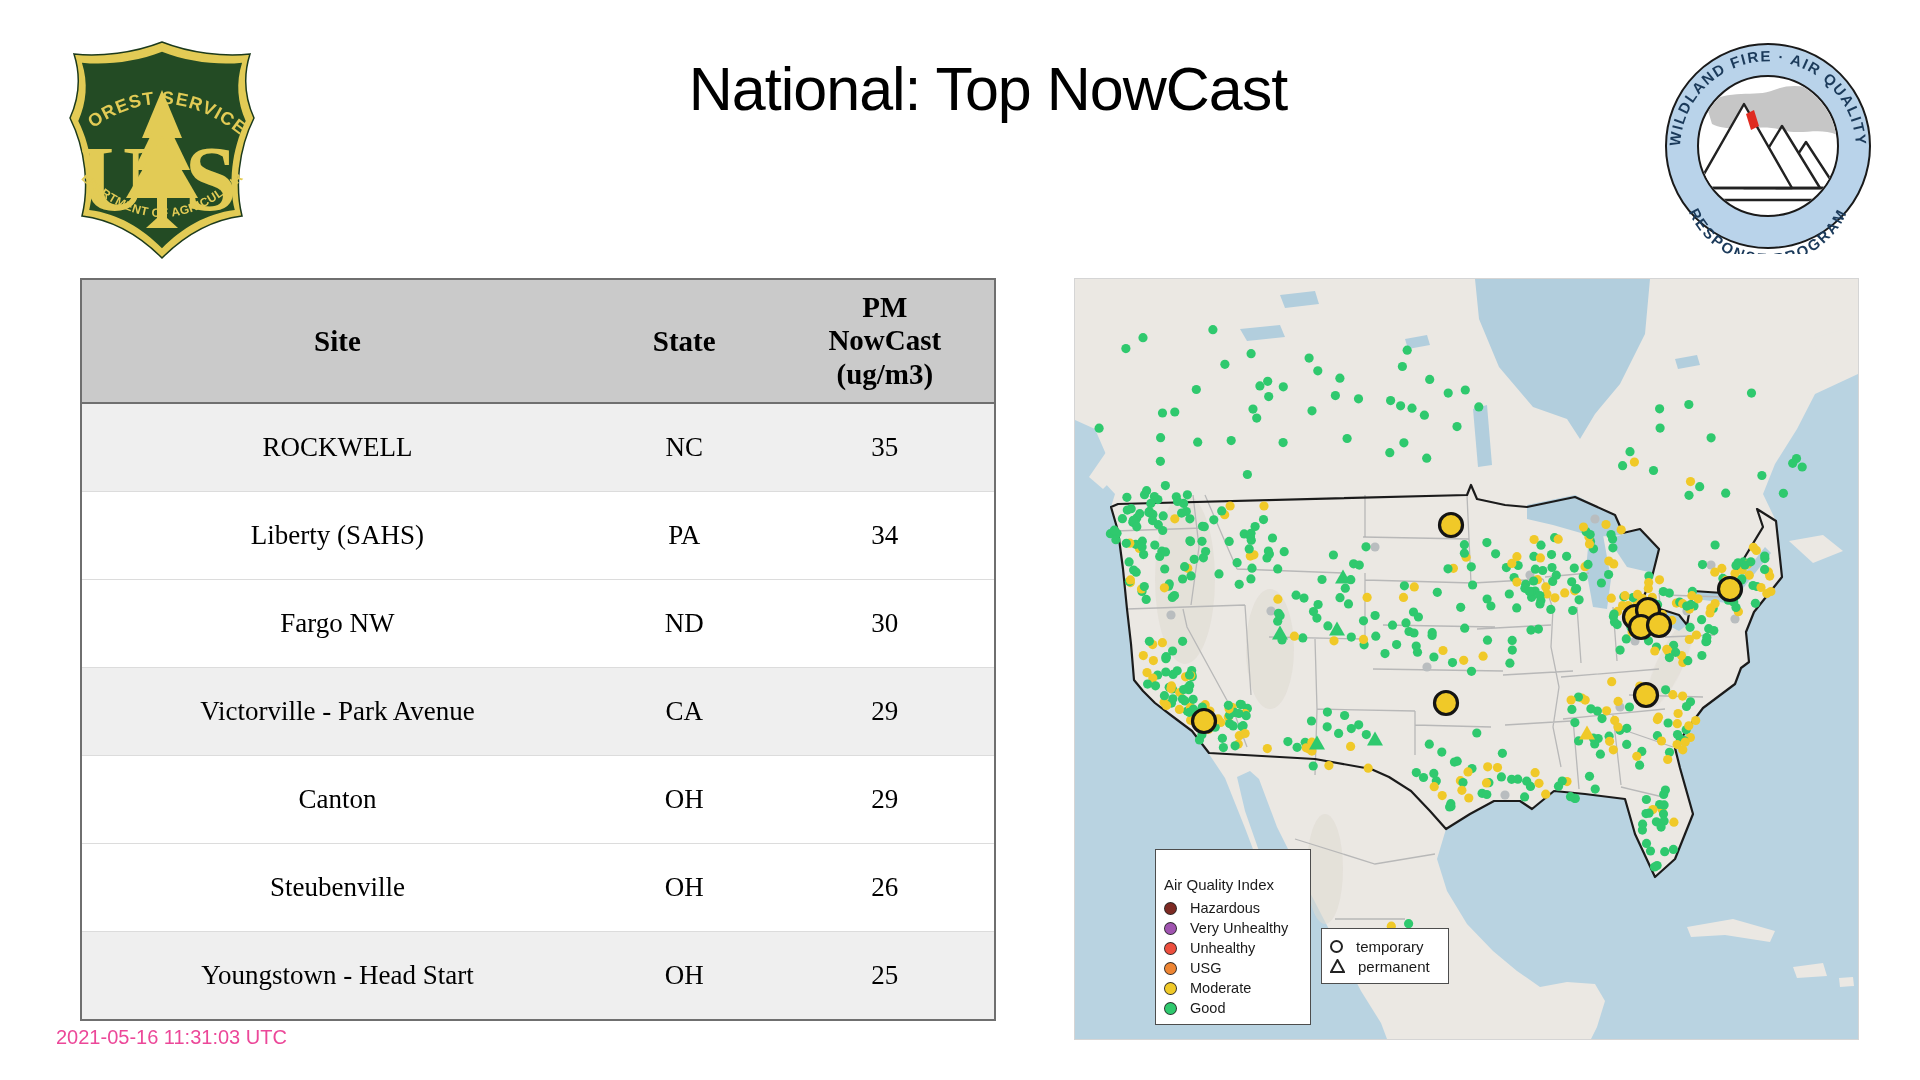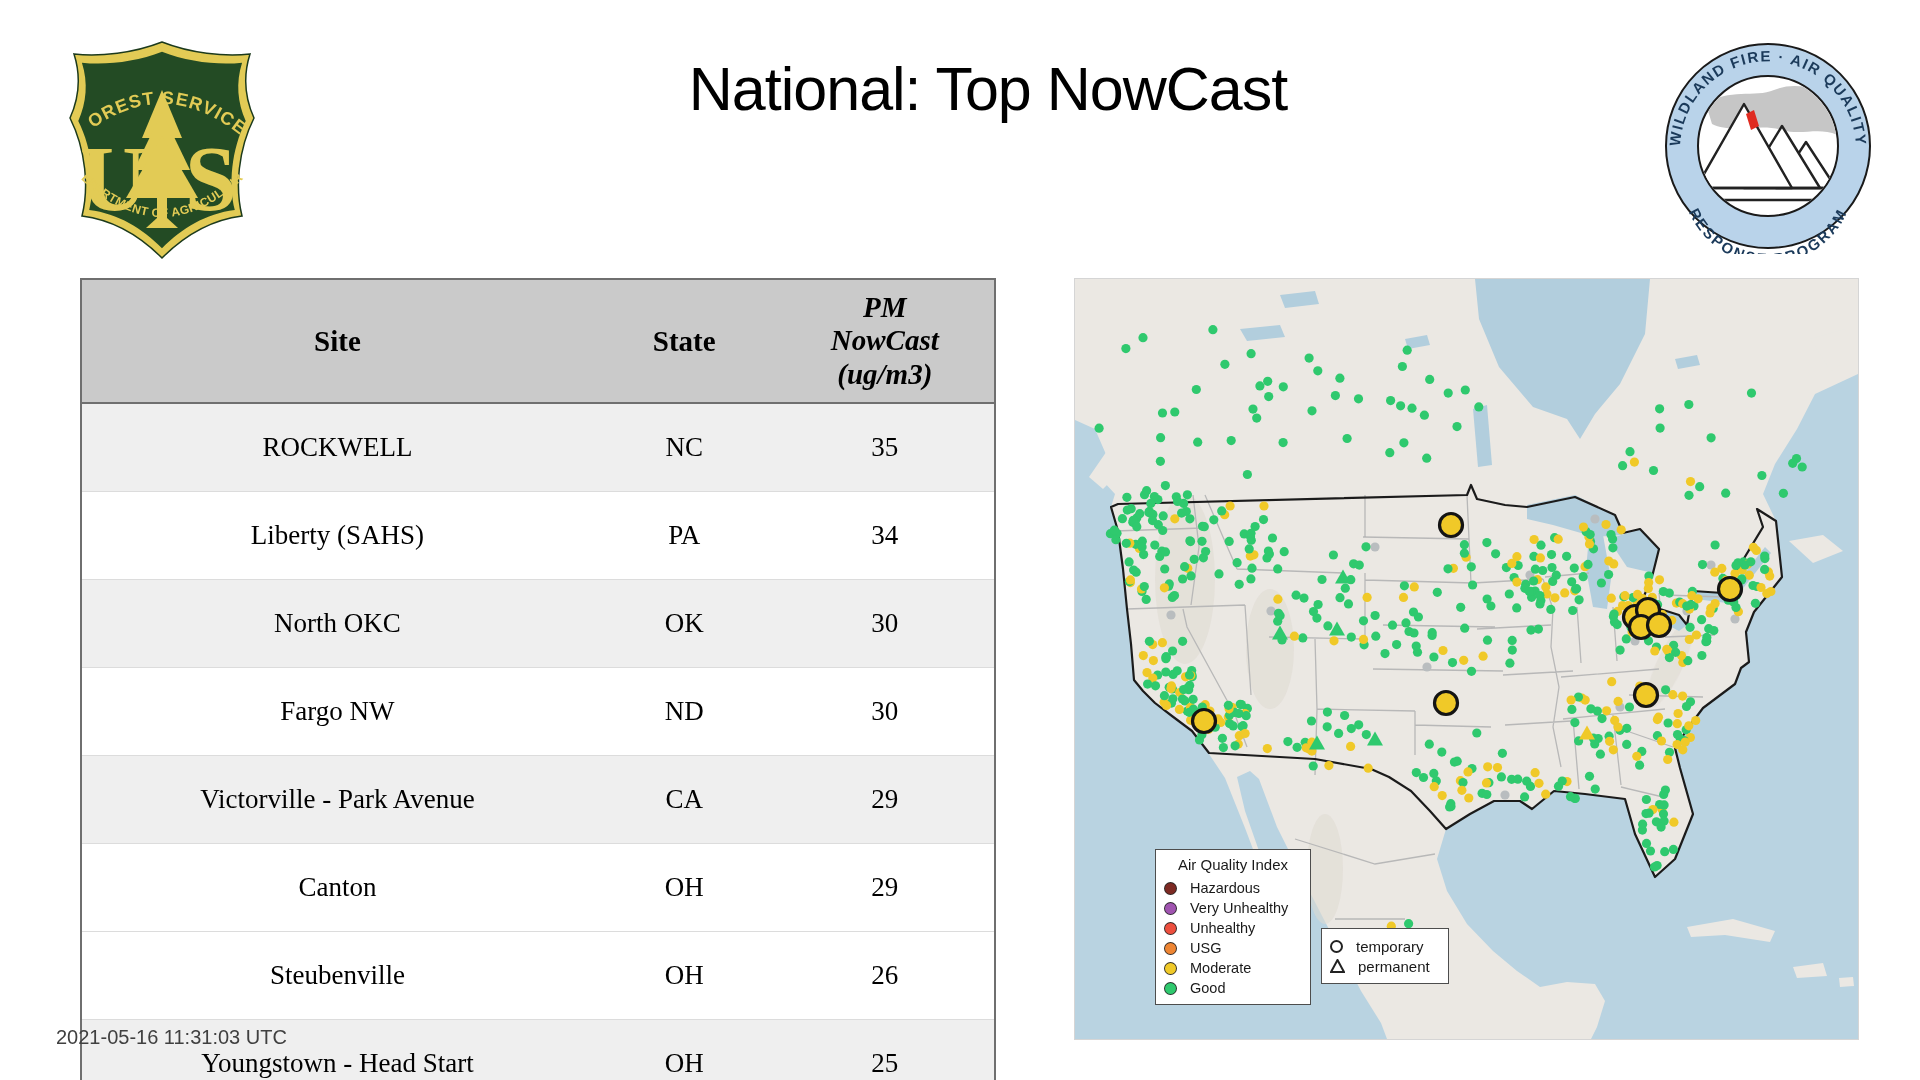--- a/index.html
+++ b/index.html
@@ -15,29 +15,29 @@
   table.nowcast{width:100%;border-collapse:collapse;border:2px solid #6f6f6f;
         font-family:"Liberation Serif",serif;}
   table.nowcast th{background:#cacaca;height:122px;font-size:29px;font-weight:bold;
         border-bottom:2px solid #6f6f6f;text-align:center;vertical-align:middle;padding:0;}
   table.nowcast th .hdr-narrow{display:inline-block;max-width:146px;line-height:1.15;}
   table.nowcast td{height:57px;font-size:27px;text-align:center;vertical-align:middle;
         border-top:1px solid #dcdcdc;padding:15px;}
   table.nowcast tr.alt{background:#efefef;}
   .col-site{width:56%;}
   .col-state{width:20%;}
-  .col-value{width:24%;font-style:italic;}
-  .timestamp{position:absolute;left:56px;top:1026px;font-size:20px;color:#404040;}
+  .col-value{width:24%;}
+  .timestamp{position:absolute;left:56px;top:1026px;font-size:20px;color:#ec4899;}
   .map-wrap{position:absolute;left:1074px;top:278px;width:783px;height:760px;
         border:1px solid #d5d5d5;box-sizing:content-box;}
   .map-svg{position:absolute;left:0;top:0;}
   .map-legend{position:absolute;background:#ffffff;border:1.5px solid #4d4d4d;
         font-size:14.5px;line-height:19px;color:#1a1a1a;}
   .aqi-box{left:80px;top:570px;width:138px;padding:5px 8px 6px 8px;}
-  .aqi-title{text-align:center;font-size:15px;margin-bottom:4px;white-space:nowrap;}
+  .aqi-title{text-align:left;font-size:15px;margin-bottom:4px;white-space:nowrap;margin-top:20px;}
   .legend-row{display:flex;align-items:center;gap:13px;height:20px;white-space:nowrap;}
   .aqi-dot{width:13px;height:13px;border-radius:50%;border:1.5px solid rgba(35,35,35,.9);
         flex:0 0 auto;box-sizing:border-box;}
   .marker-box{left:246px;top:649px;width:110px;padding:7px 8px;font-size:15px;}
   .mk-circle{width:13px;height:13px;border-radius:50%;border:2px solid #222;flex:0 0 auto;
         box-sizing:border-box;background:#fff;}
 </style>
 </head>
 <body>
 
@@ -112,25 +112,20 @@
       <tbody>
           <tr class="alt">
             <td>ROCKWELL</td>
             <td>NC</td>
             <td>35</td>
           </tr>
           <tr>
             <td>Liberty (SAHS)</td>
             <td>PA</td>
             <td>34</td>
-          </tr>
-          <tr class="alt">
-            <td>North OKC</td>
-            <td>OK</td>
-            <td>30</td>
           </tr>
           <tr>
             <td>Fargo NW</td>
             <td>ND</td>
             <td>30</td>
           </tr>
           <tr class="alt">
             <td>Victorville - Park Avenue</td>
             <td>CA</td>
             <td>29</td>

